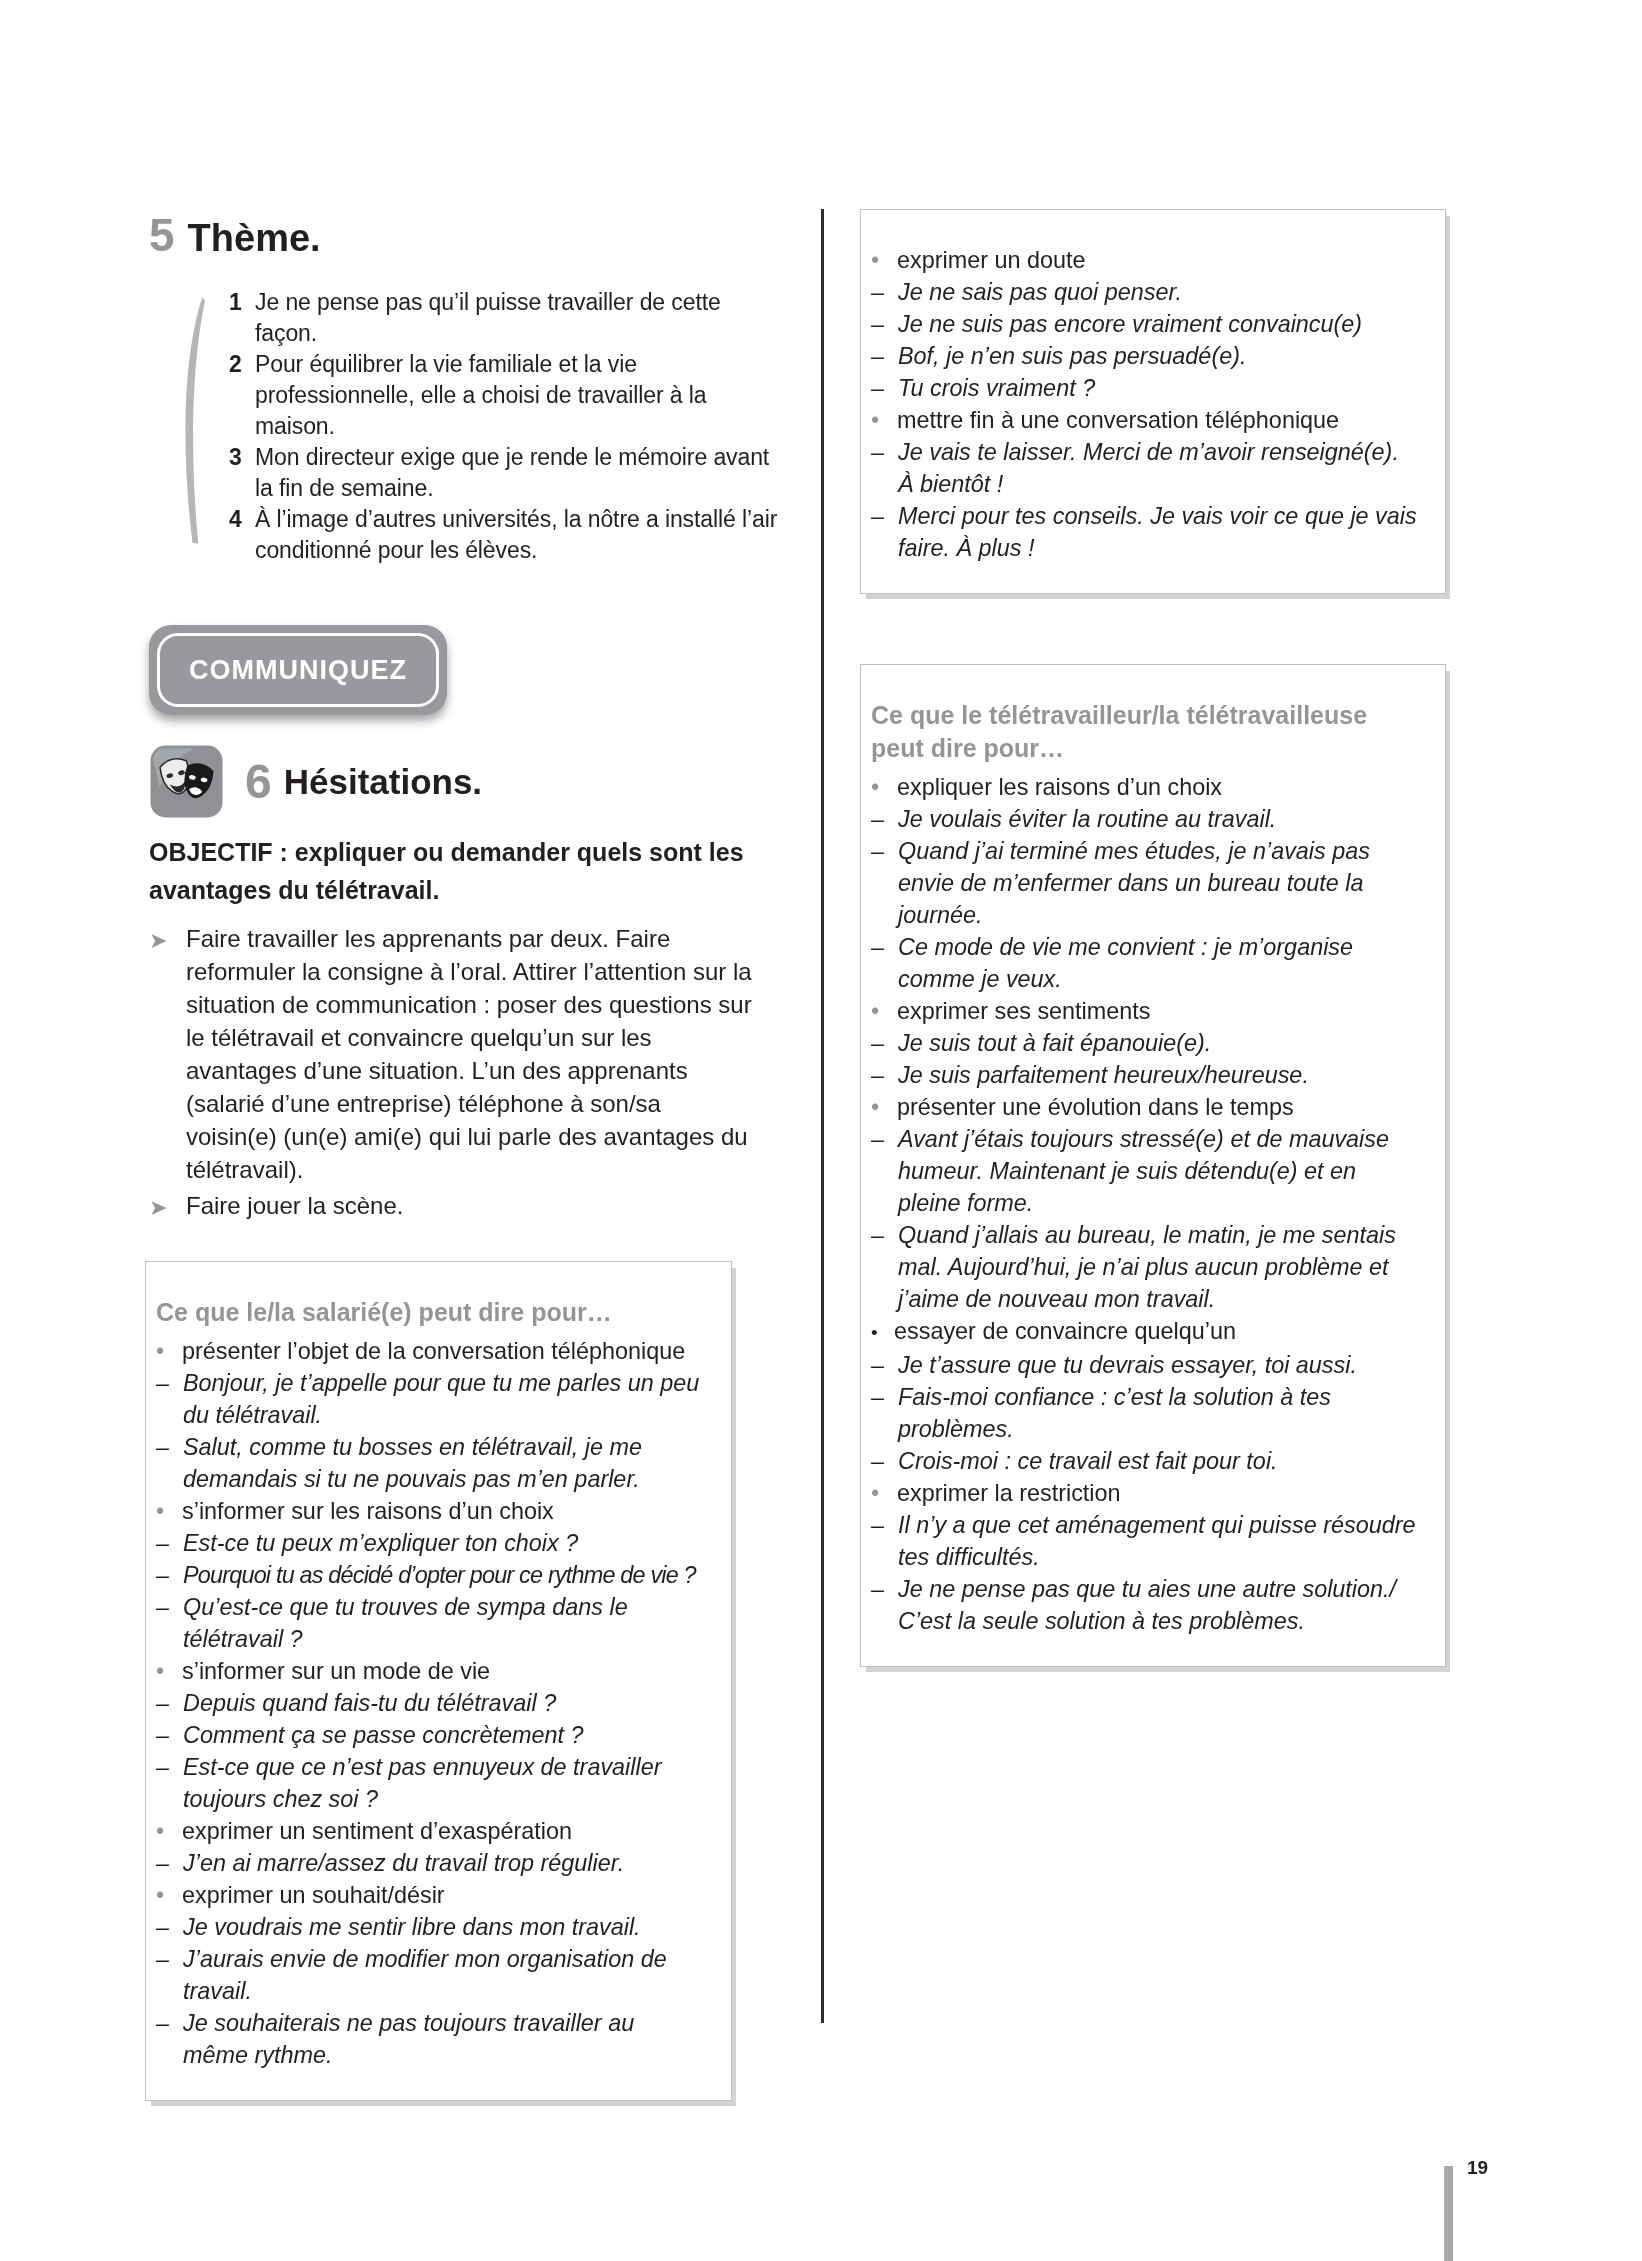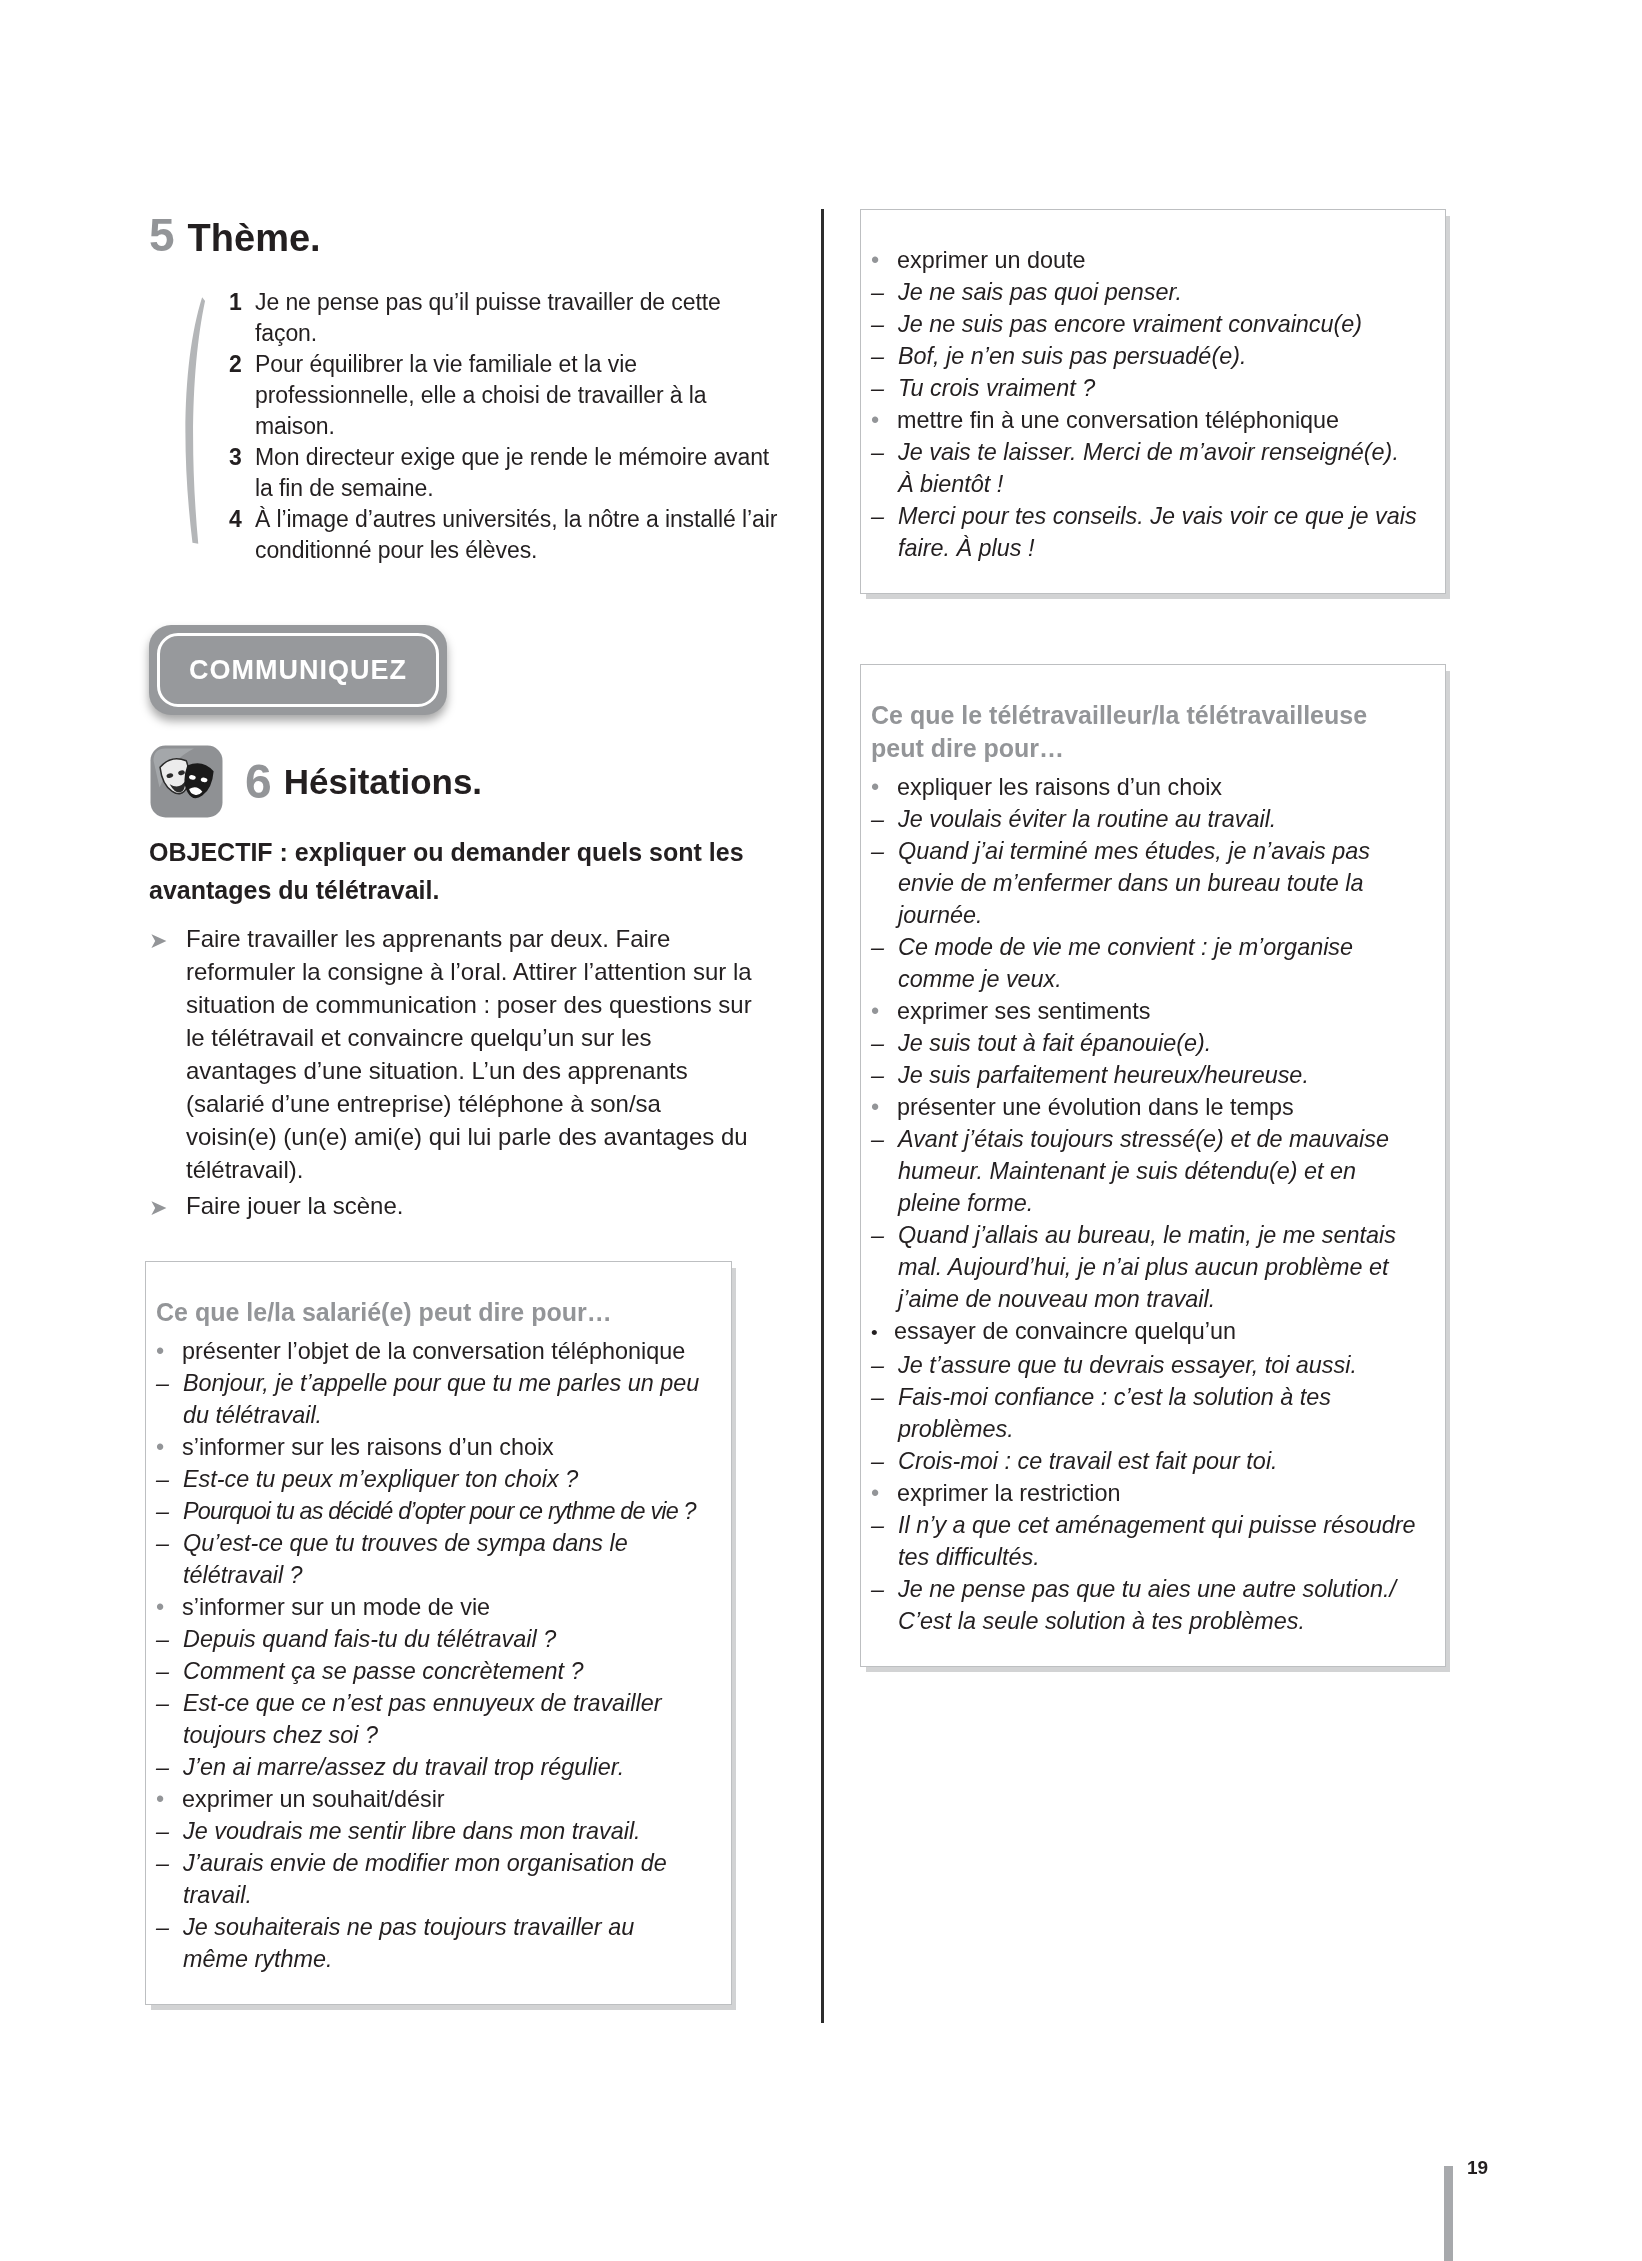--- a/index.html
+++ b/index.html
@@ -144,20 +144,23 @@
       <div>
 
           <div class="line t-bullet">
             <span class="txt">présenter l’objet de la conversation téléphonique</span>
           </div>
 
           <div class="line t-dash">
             <span class="txt">Bonjour, je t’appelle pour que tu me parles un peu du télétravail.</span>
           </div>
 
+          <div class="line t-dash">
+            <span class="txt">Salut, comme tu bosses en télétravail, je me demandais si tu ne pouvais pas m’en parler.</span>
+          </div>
 
           <div class="line t-bullet">
             <span class="txt">s’informer sur les raisons d’un choix</span>
           </div>
 
           <div class="line t-dash">
             <span class="txt">Est-ce tu peux m’expliquer ton choix ?</span>
           </div>
 
           <div class="line t-dash t-condensed">
@@ -177,20 +180,23 @@
           </div>
 
           <div class="line t-dash">
             <span class="txt">Comment ça se passe concrètement ?</span>
           </div>
 
           <div class="line t-dash">
             <span class="txt">Est-ce que ce n’est pas ennuyeux de travailler toujours chez soi ?</span>
           </div>
 
+          <div class="line t-bullet">
+            <span class="txt">exprimer un sentiment d’exaspération</span>
+          </div>
 
           <div class="line t-dash">
             <span class="txt">J’en ai marre/assez du travail trop régulier.</span>
           </div>
 
           <div class="line t-bullet">
             <span class="txt">exprimer un souhait/désir</span>
           </div>
 
           <div class="line t-dash">

